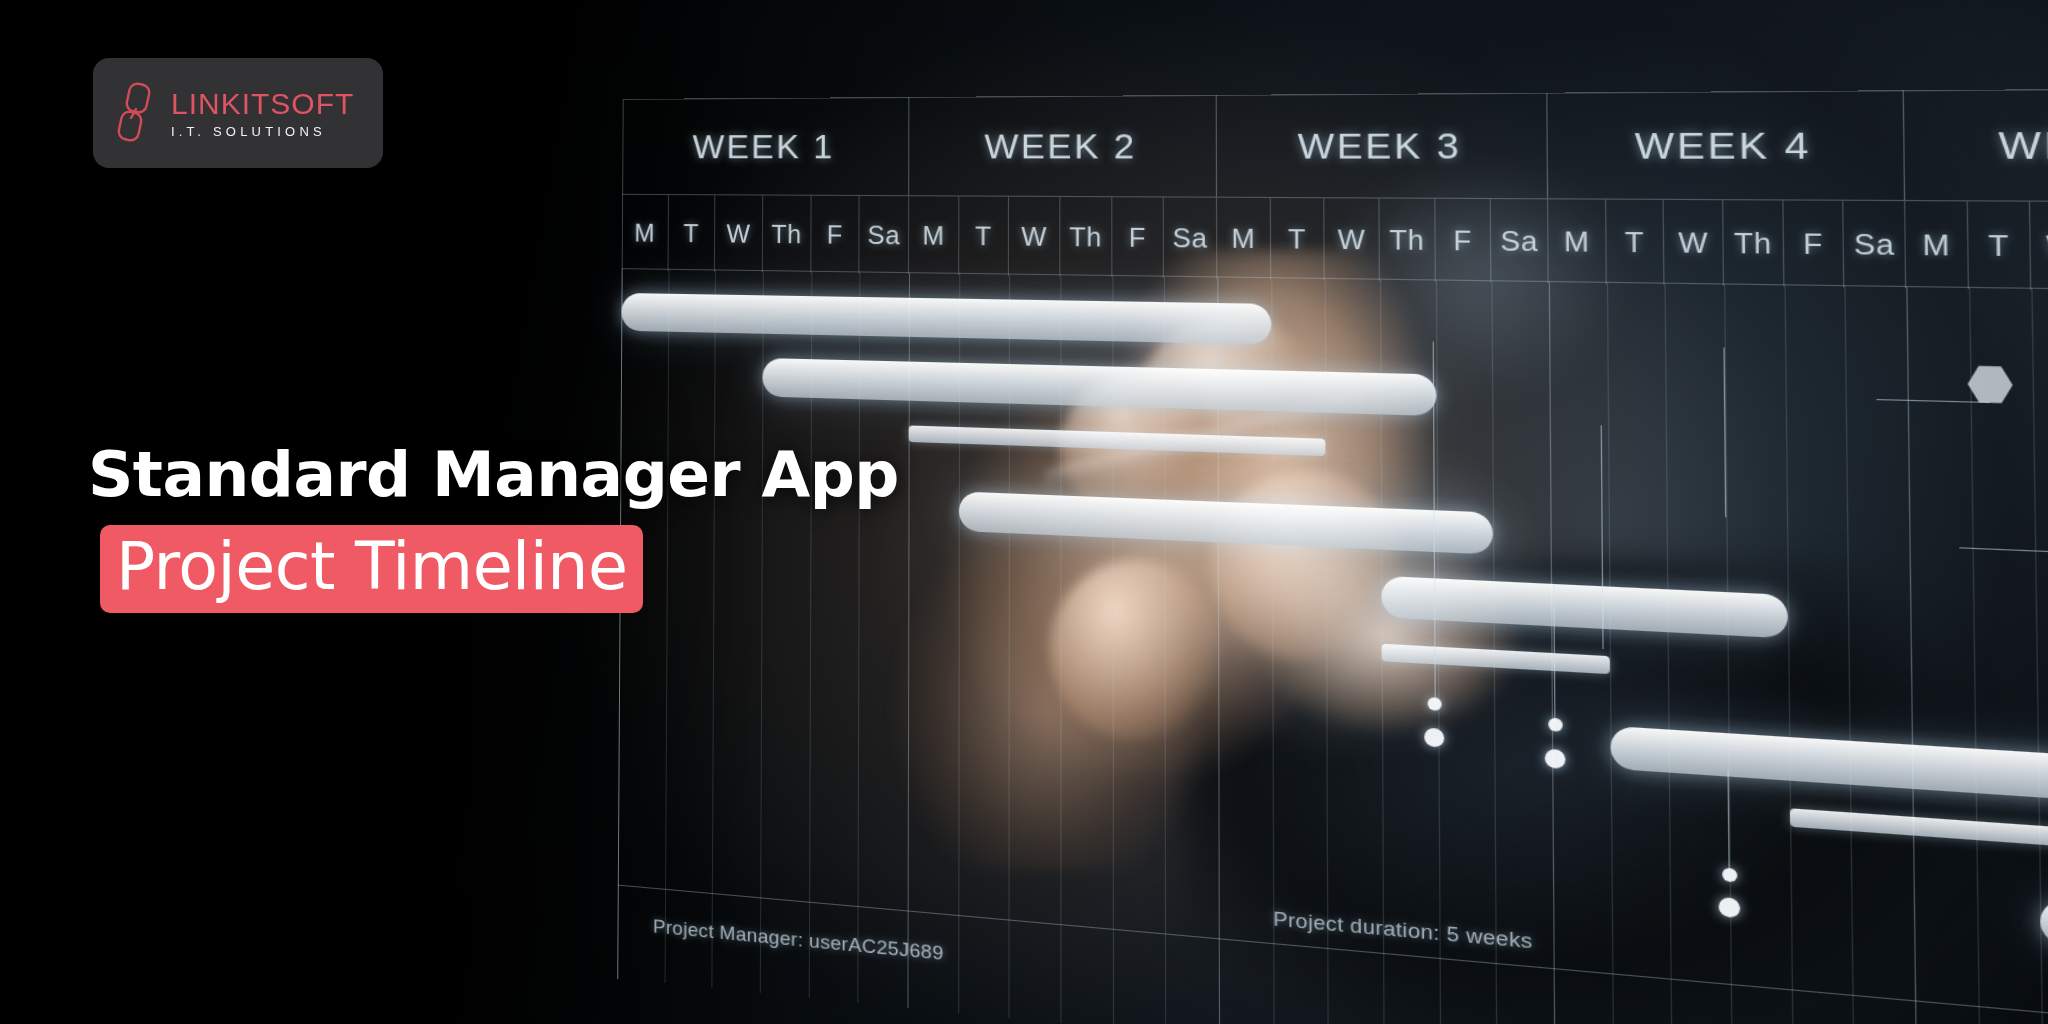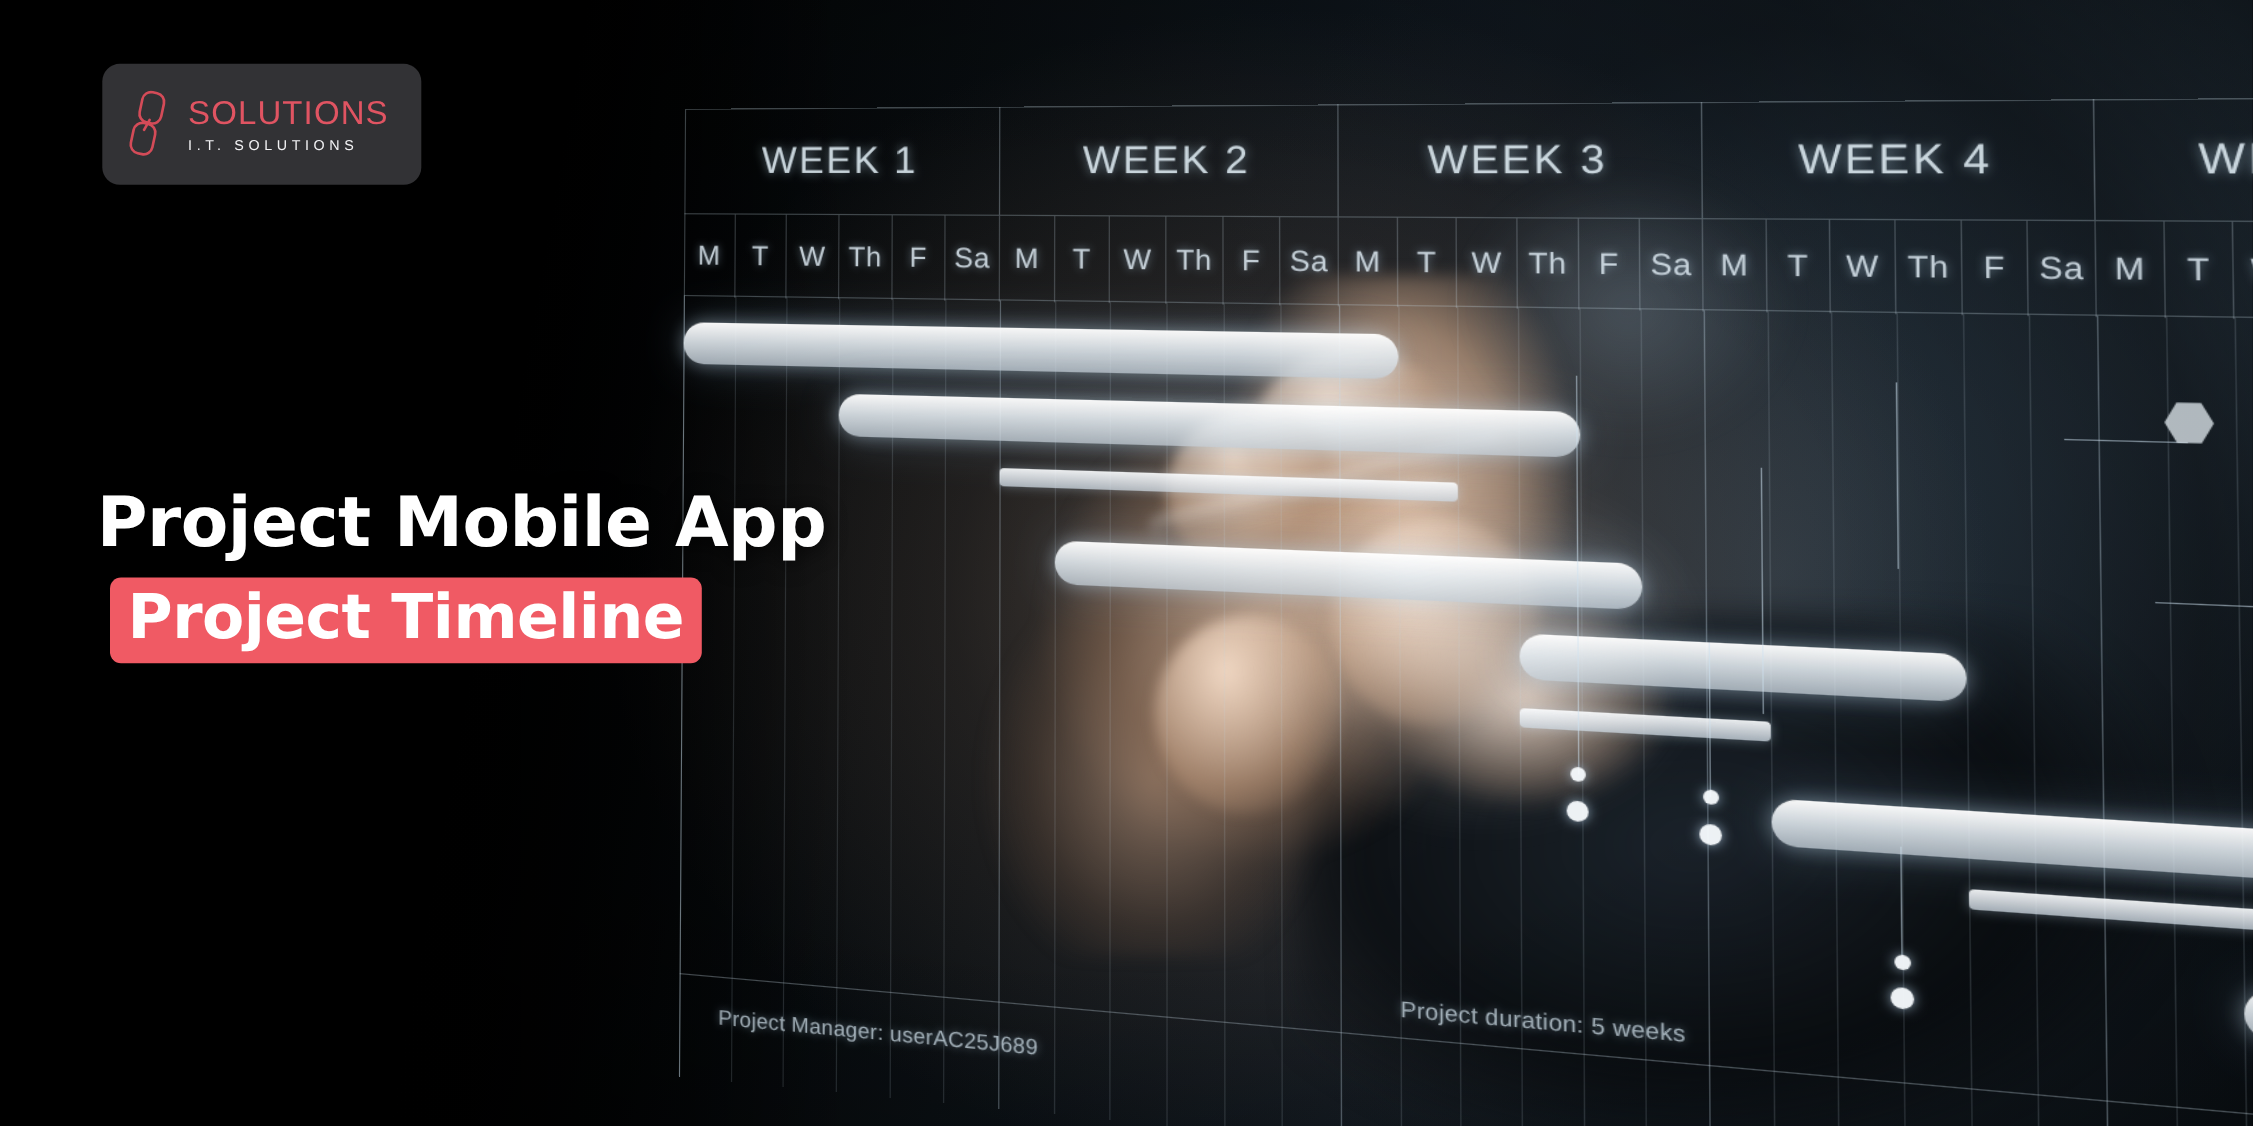--- a/index.html
+++ b/index.html
@@ -177,21 +177,21 @@
     display:flex; flex-direction:column; gap:14px;
   }
   .hl-line { display:flex; align-items:center; }
   .hl-text {
     font-size:63px; font-weight:700; color:#fff;
     letter-spacing:-.5px; line-height:1.12;
     font-family:"DejaVu Sans", sans-serif;
     text-shadow:0 2px 20px rgba(0,0,0,.85);
   }
   .hl-hi {
-    font-size:56px; font-weight:700; color:#fff;
+    font-size:65px; font-weight:400; color:#fff;
     letter-spacing:-.5px; line-height:1.12;
     font-family:"DejaVu Sans", sans-serif;
     background:#f05a64; border-radius:10px;
     padding:6px 16px 10px 16px; margin-left:12px;
     display:inline-block;
   }
 </style>
 </head>
 <body>
 
@@ -382,27 +382,27 @@
     </div>
   </div>
 
   <div id="logo-badge">
     <svg class="chain-icon" viewBox="0 0 42 62" fill="none">
       <rect x="13" y="2" width="20" height="28" rx="8" transform="rotate(12 23 16)" stroke="#d44b58" stroke-width="2.4" fill="none"></rect>
       <rect x="5" y="30" width="20" height="28" rx="8" transform="rotate(12 15 44)" stroke="#d44b58" stroke-width="2.4" fill="none"></rect>
       <path d="M21 27 L16 36" stroke="#d44b58" stroke-width="2.4" stroke-linecap="round"></path>
     </svg>
     <div class="logo-text">
-      <div class="logo-name">SOLUTIONS</div>
+      <div class="logo-name">LINKITSOFT</div>
       <div class="logo-tag">I.T. SOLUTIONS</div>
     </div>
   </div>
 
   <div id="headline">
     <div class="hl-line">
-      <span class="hl-text">Project Mobile App</span>
+      <span class="hl-text">Standard Manager App</span>
     </div>
     <div class="hl-line">
       <span class="hl-hi">Project Timeline</span>
     </div>
   </div>
 
 </div>
 
 </body></html>

